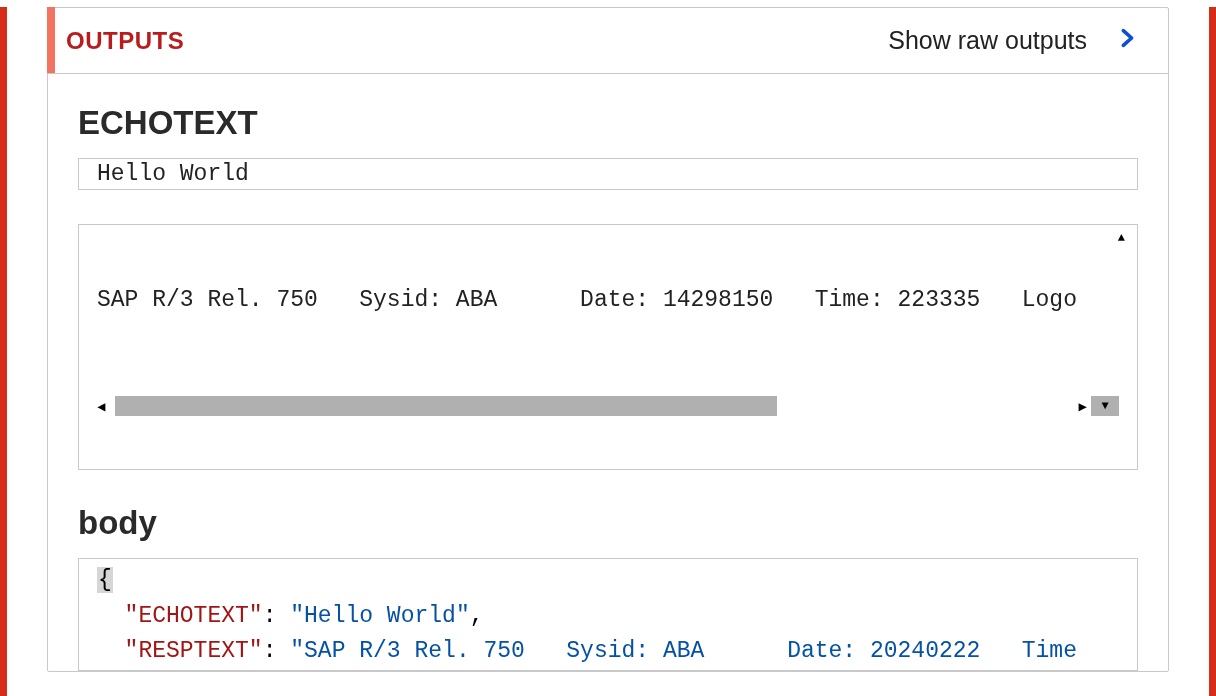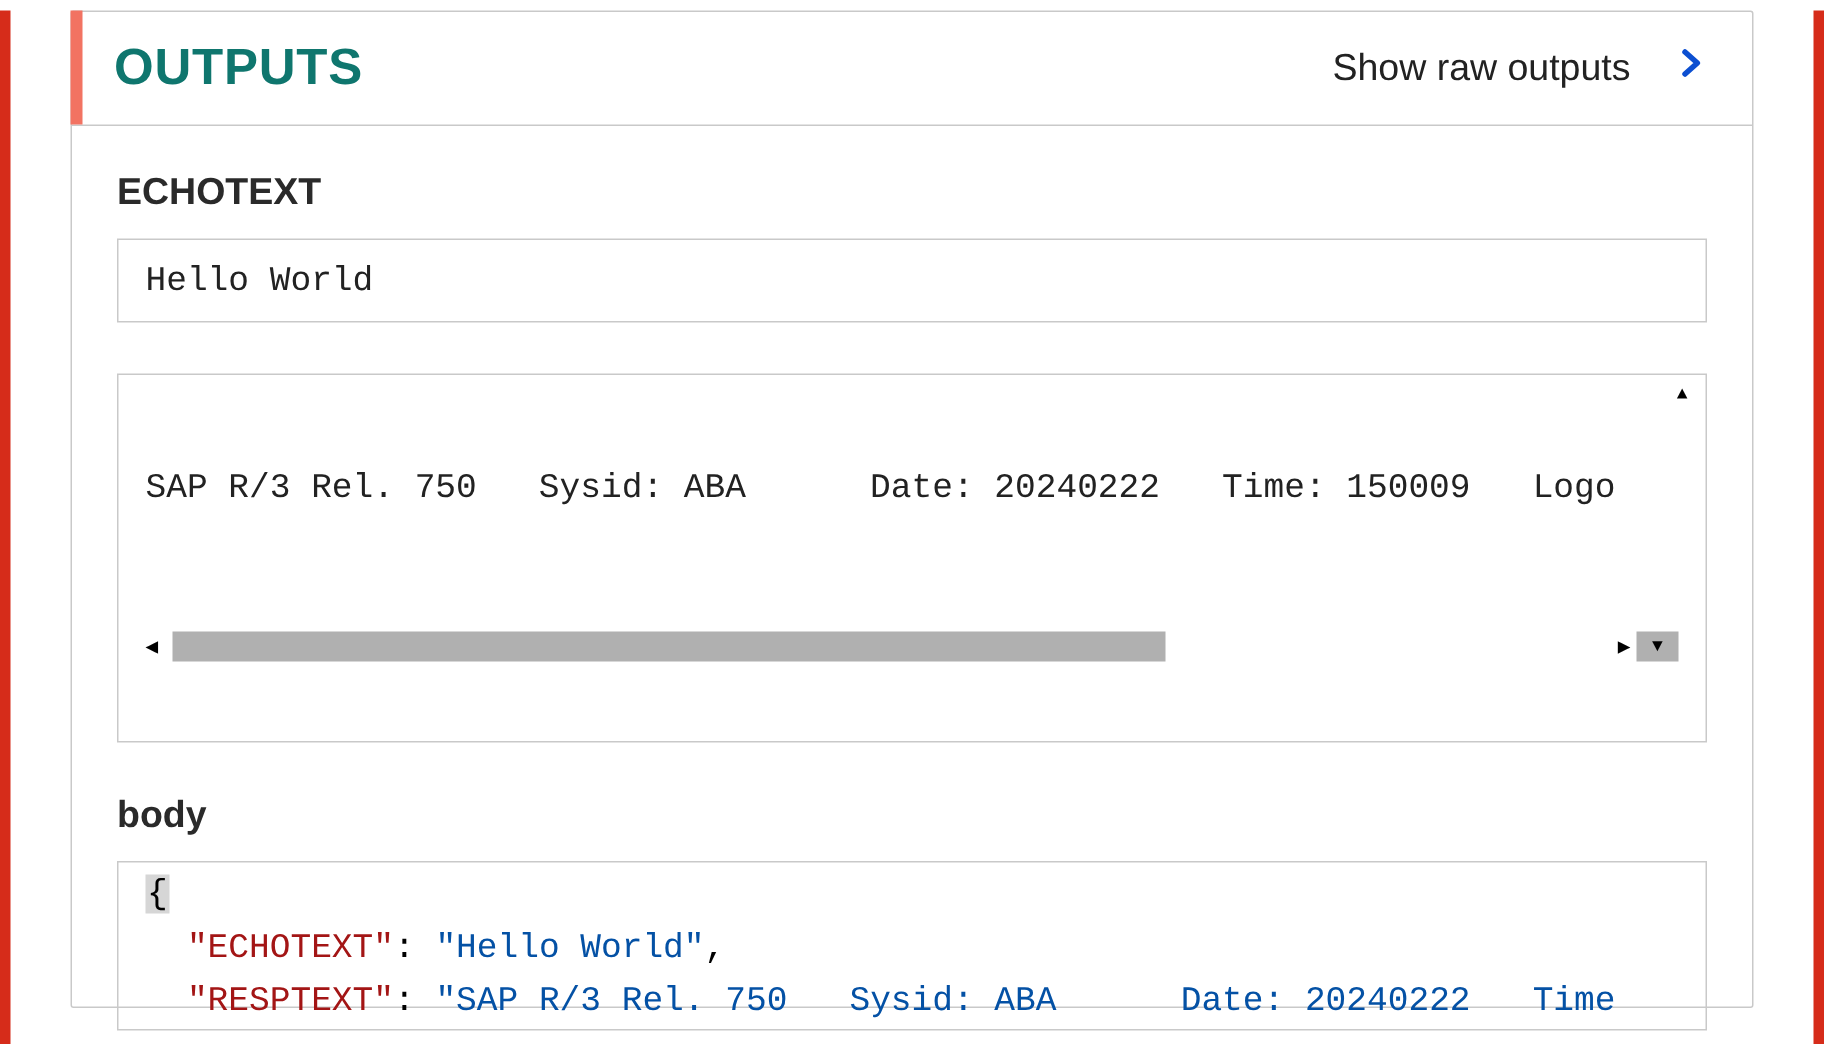--- a/index.html
+++ b/index.html
@@ -39,24 +39,24 @@
     .panel-header::before {
       content: "";
       position: absolute;
       left: -1px;
       top: -1px;
       bottom: 0;
       width: 8px;
       background: #f27362;
     }
     .panel-title {
-      font-size: 34px;
+      font-size: 24px;
       font-weight: 700;
-      color: #0f766e;
-      padding-left: 28px;
+      color: #b91c1c;
+      padding-left: 18px;
       letter-spacing: 0.5px;
     }
     .show-raw {
       display: flex;
       align-items: center;
       gap: 29px;
       cursor: pointer;
       font-size: 25px;
       color: #222;
     }
@@ -64,28 +64,28 @@
       width: 22px;
       height: 22px;
     }
     .panel-body {
       padding: 30px 30px 30px 30px;
     }
     .field-block {
       margin-bottom: 34px;
     }
     .field-label {
-      font-size: 25px;
+      font-size: 33px;
       font-weight: 700;
       color: #2a2a2a;
       margin-bottom: 16px;
     }
     .field-box {
       border: 1px solid #c9c9c9;
-      padding: 14px 18px;
+      padding: 2px 18px;
       font-family: "SFMono-Regular", Consolas, "Liberation Mono", Menlo, monospace;
       font-size: 23px;
       color: #222;
       white-space: pre;
       position: relative;
       overflow: hidden;
     }
     .field-box-resp {
       padding: 10px 18px 0 18px;
     }
@@ -184,21 +184,21 @@
 
     <div class="panel-body">
 
       <div class="field-block">
         <div class="field-label">ECHOTEXT</div>
         <div class="field-box"><span>Hello World</span></div>
       </div>
 
       <div class="field-block">
         <div class="field-box field-box-resp">
-          <div class="resp-text-row">SAP R/3 Rel. 750   Sysid: ABA      Date: 20240222   Time: 150009   Logo</div>
+          <div class="resp-text-row">SAP R/3 Rel. 750   Sysid: ABA      Date: 14298150   Time: 223335   Logo</div>
           <span class="resp-up-icon">▲</span>
           <div class="resp-scroll-row">
             <span class="tri-left">◀</span>
             <div class="track"></div>
             <div class="track-empty"></div>
             <span class="tri-right">▶</span>
             <div class="tri-down-box"><span>▼</span></div>
           </div>
         </div>
       </div>

